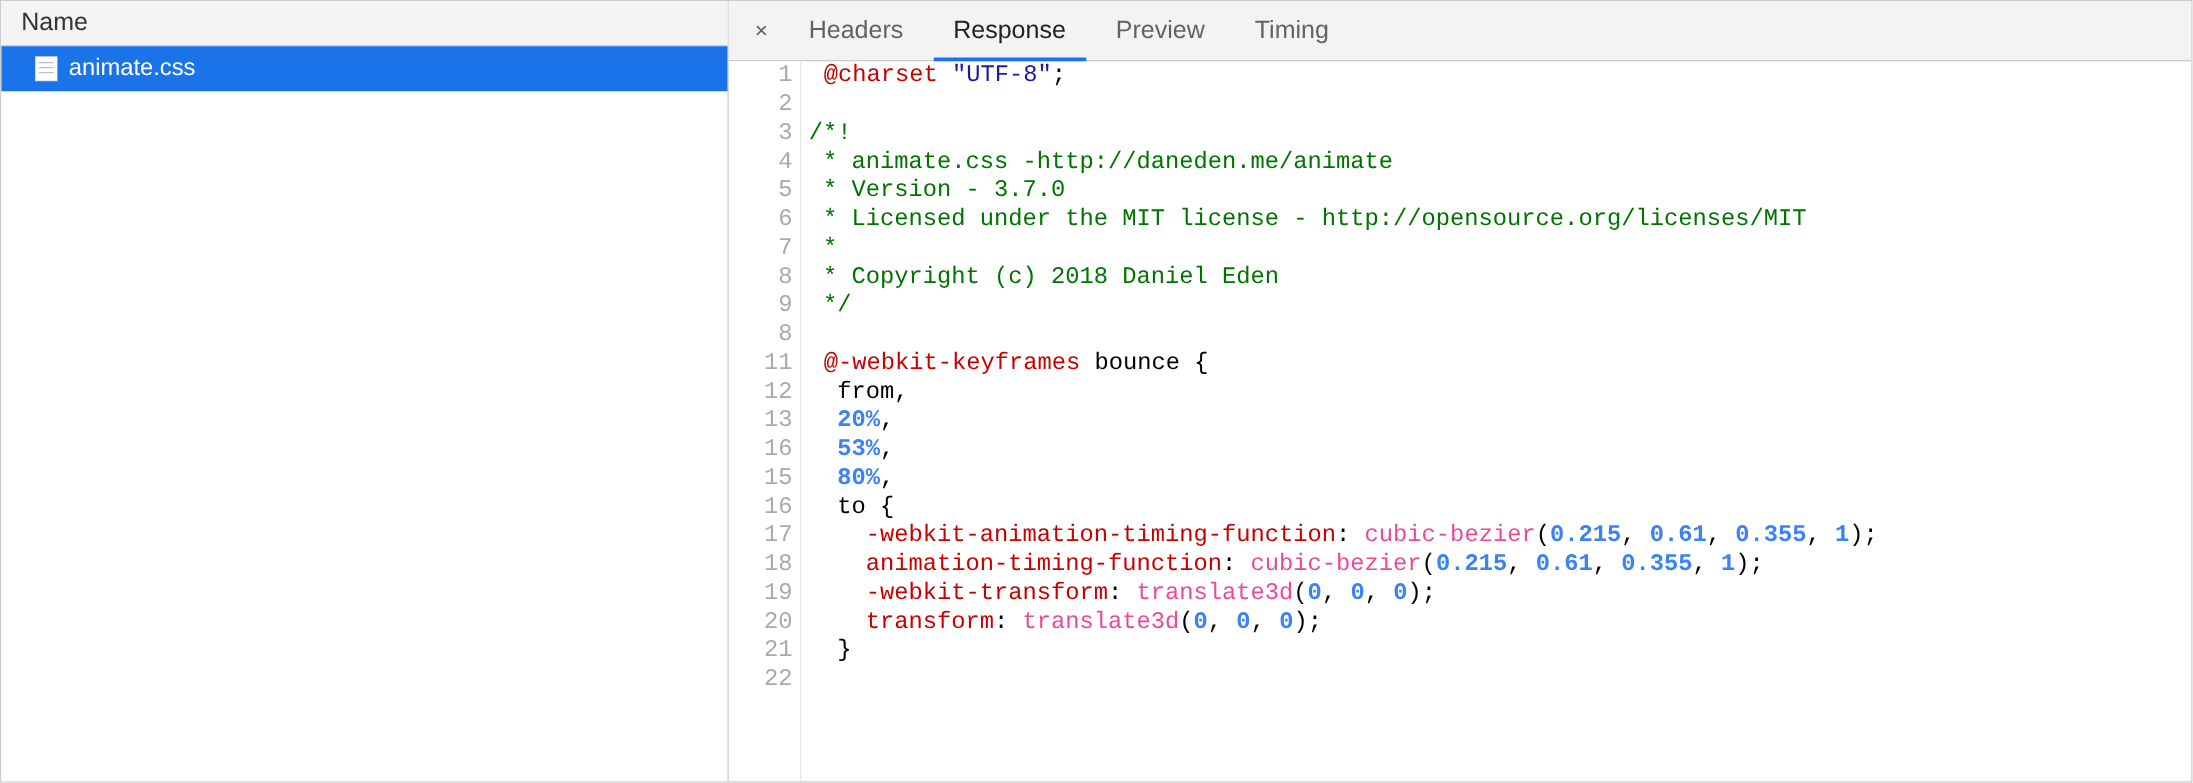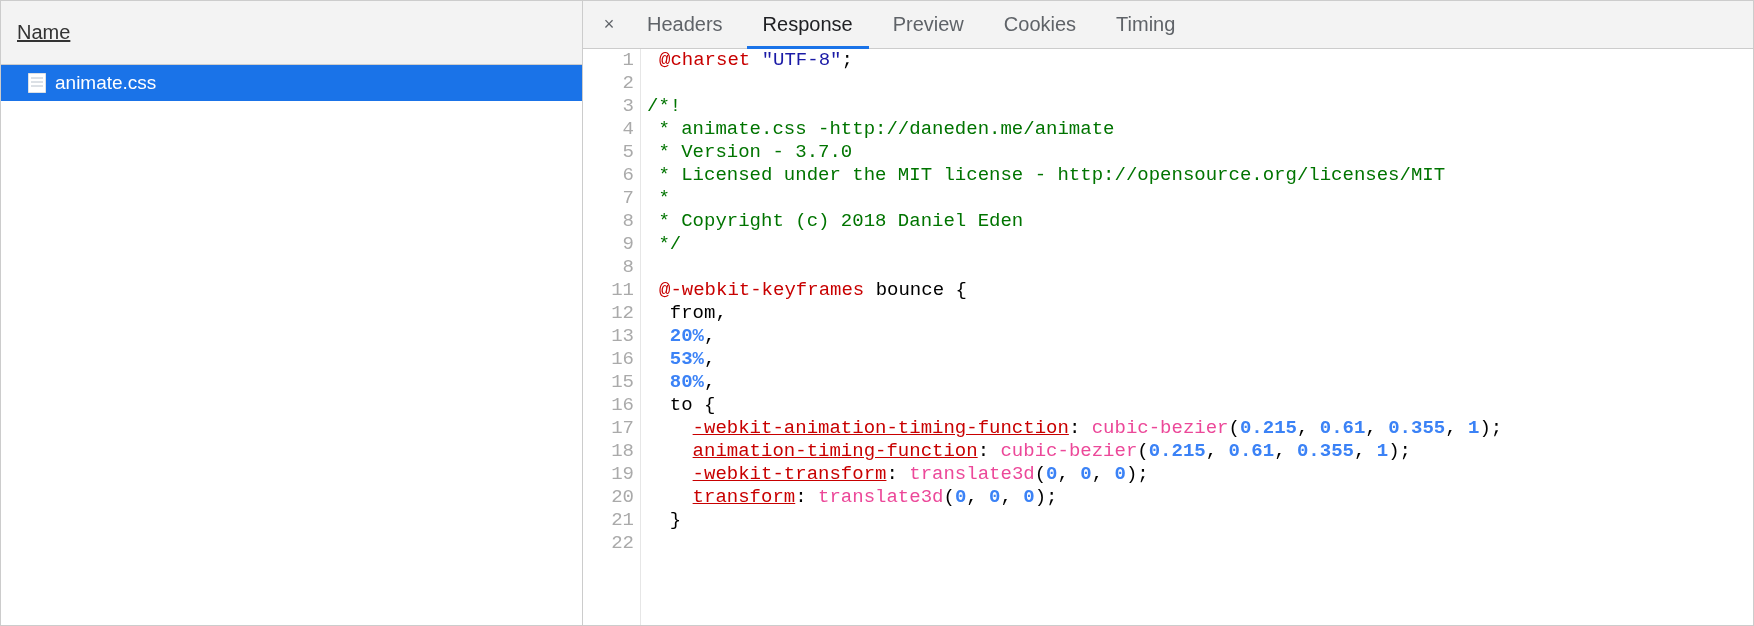--- a/index.html
+++ b/index.html
@@ -23,26 +23,25 @@
     width: 582px;
     border-right: 1px solid #ccc;
     display: flex;
     flex-direction: column;
     background: #fff;
   }
   .left-header {
     background: #f3f3f3;
     border-bottom: 1px solid #ccc;
     padding: 0 16px;
-    height: 64px;
+    height: 36px;
     display: flex;
     align-items: center;
     font-size: 20px;
     color: #333;
-    text-decoration: underline;
   }
   .file-row {
     display: flex;
     align-items: center;
     height: 36px;
     padding: 0 26px;
     background: #1a73e8;
     color: #fff;
     font-size: 19px;
     cursor: pointer;
@@ -127,21 +126,21 @@
   .code {
     padding-left: 6px;
     white-space: pre;
     color: #000;
   }
   .code-line { height: 23px; }
   .tok-at { color: #c80000; margin-left: 12px; }
   .tok-str { color: #1a1aa6; }
   .tok-comment { color: #007400; }
   .tok-num { color: #3b82f6; font-weight: bold; }
-  .tok-prop { color: #c80000; text-decoration: underline; }
+  .tok-prop { color: #c80000; }
   .tok-func { color: #ec4899; }
 </style>
 </head>
 <body>
 
 <div class="container">
 
   <div class="left-pane">
     <div class="left-header">Name</div>
     <div id="file-list">
@@ -159,21 +158,20 @@
       </div>
   </div>
 
   <div class="right-pane">
     <div class="tabs-bar">
       <div class="close-btn">×</div>
       <div id="tabs-host" style="display: flex; height: 100%;">
           <div class="tab">Headers</div>
           <div class="tab active">Response</div>
           <div class="tab">Preview</div>
-          <div class="tab">Cookies</div>
           <div class="tab">Timing</div>
         </div>
     </div>
     <div class="code-area">
       <div class="gutter" id="gutter">
           <div>1</div>
           <div>2</div>
           <div>3</div>
           <div>4</div>
           <div>5</div>

